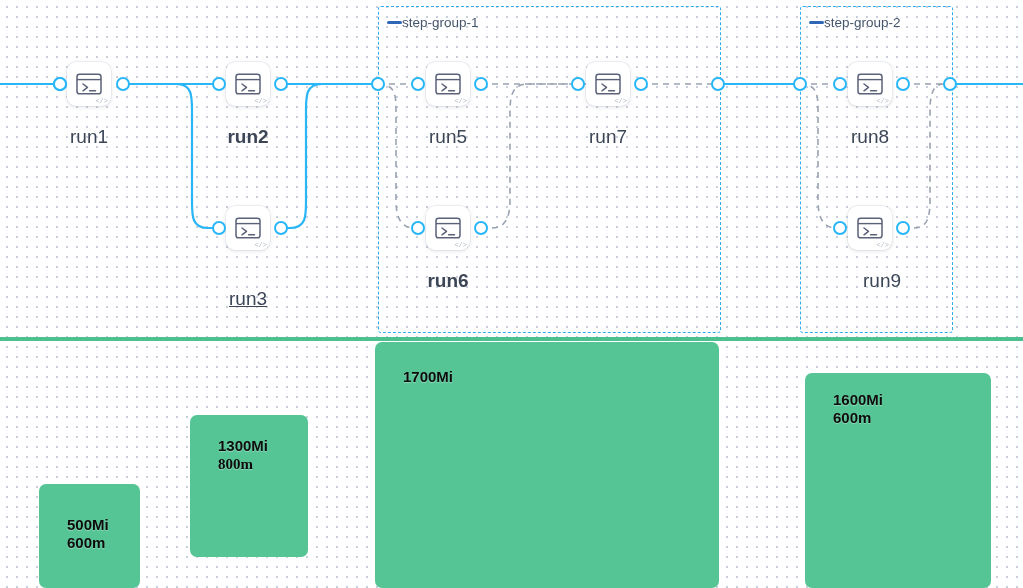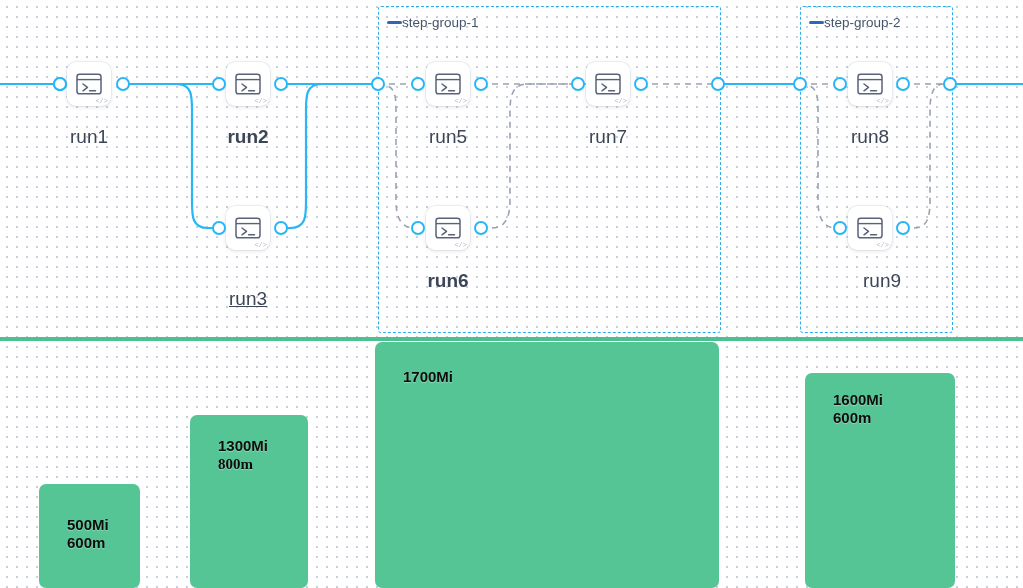--- a/index.html
+++ b/index.html
@@ -235,27 +235,27 @@
   <div class="port" style="left:950px;top:84px;"></div>
   <div class="port" style="left:60px;top:84px;"></div>
 
   <div class="divider" style="top:337px;"></div>
 
   <div class="bar" style="left:39px;top:484px;width:101px;height:104px;">
     <div class="bar-text" style="top:32px;">500Mi</div>
     <div class="bar-text" style="top:50px;">600m</div>
   </div>
 
-  <div class="bar" style="left:190px;top:415px;width:118px;height:173px;">
+  <div class="bar" style="left:190px;top:415px;width:118px;height:142px;">
     <div class="bar-text" style="top:22px;">1300Mi</div>
     <div class="bar-text" style="top:40px;font-family:Liberation Serif, serif;">800m</div>
   </div>
 
   <div class="bar" style="left:375px;top:342px;width:344px;height:246px;">
     <div class="bar-text" style="top:26px;">1700Mi</div>
   </div>
 
-  <div class="bar" style="left:805px;top:373px;width:150px;height:215px;">
+  <div class="bar" style="left:805px;top:373px;width:150px;height:215px;padding-left:36px;">
     <div class="bar-text" style="top:18px;">1600Mi</div>
     <div class="bar-text" style="top:36px;">600m</div>
   </div>
 
 </div>
 
 </body></html>

